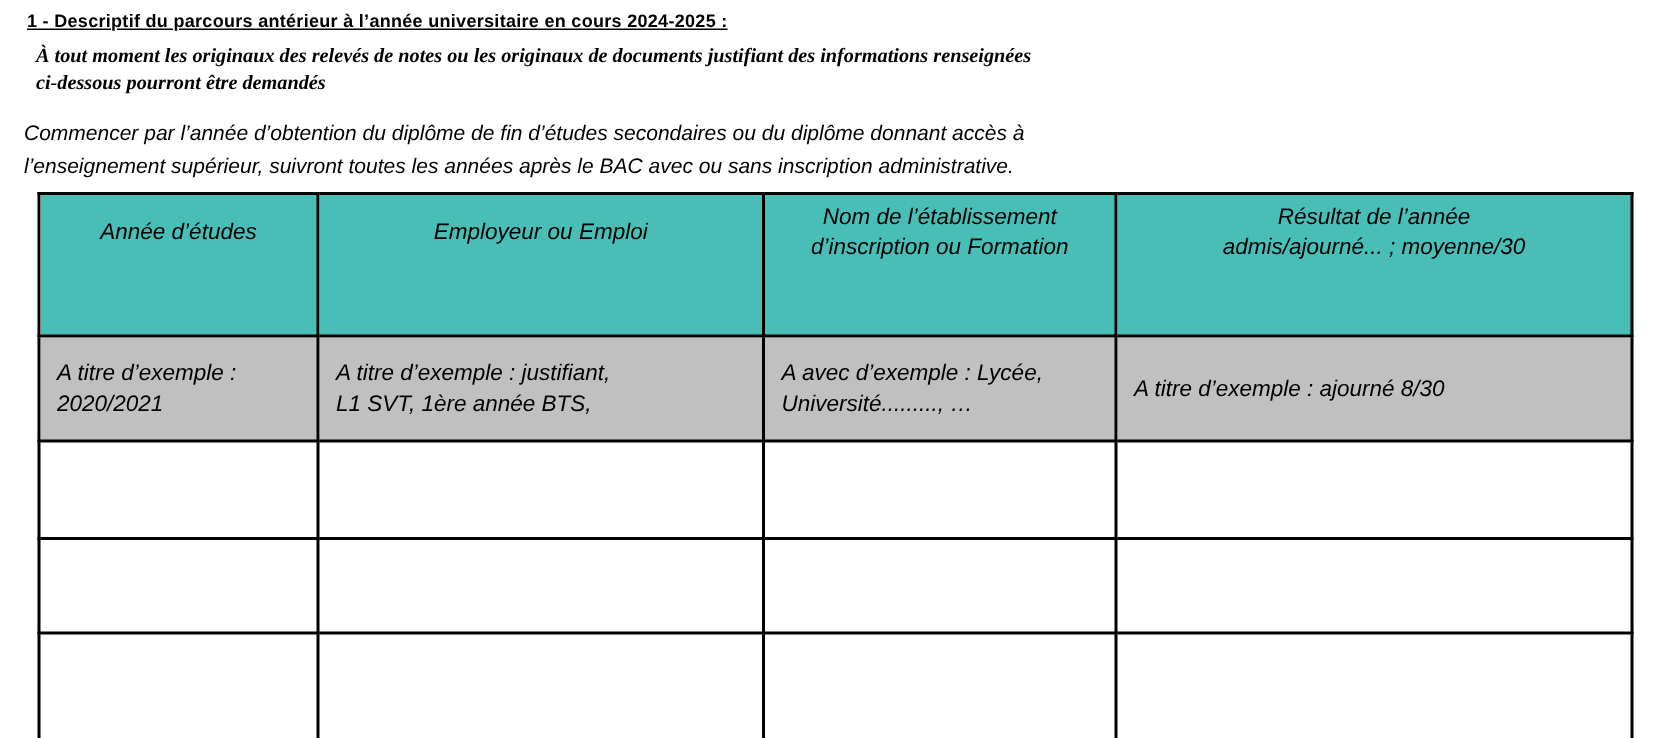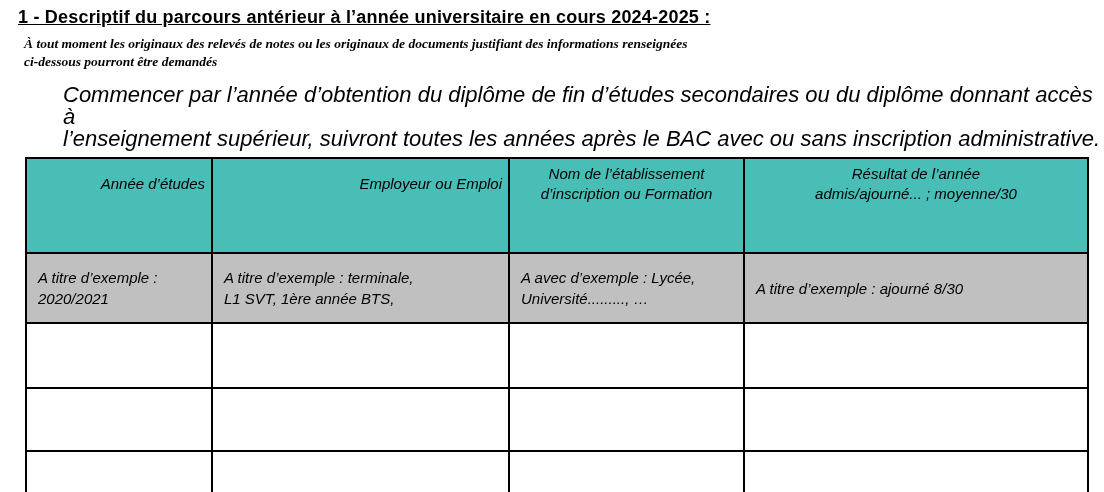--- a/index.html
+++ b/index.html
@@ -14,37 +14,37 @@
     font-family: "Liberation Sans", "DejaVu Sans", sans-serif;
     color: #000000;
   }
   .page {
     width: 1104px;
     height: 492px;
     position: relative;
   }
   .doc-title {
     margin: 7px 0 0 18px;
-    font-size: 18px;
+    font-size: 12px;
     font-weight: bold;
     text-decoration: underline;
     letter-spacing: 0.2px;
   }
   .originals-note {
     margin: 7px 0 0 24px;
     font-size: 13.5px;
     font-weight: bold;
     font-style: italic;
     line-height: 18px;
     white-space: pre-line;
     font-family: Liberation Serif, serif;
   }
   .intro-instruction {
-    margin: 13px 0 0 63px;
-    font-size: 22px;
+    margin: 13px 0 0 16px;
+    font-size: 14px;
     font-style: italic;
     line-height: 22px;
     white-space: pre-line;
   }
   table.parcours-table {
     border-collapse: collapse;
     table-layout: fixed;
     margin: 7px 0 0 25px;
     width: 1062px;
   }
@@ -64,21 +64,20 @@
     background: #48BEB7;
     font-weight: normal;
     text-align: center;
     vertical-align: top;
     height: 78px;
     padding: 5px 6px 0 6px;
     line-height: 20px;
   }
   tr.header-row th.single-line {
     padding-top: 15px;
-    text-align: right;
   }
   tr.example-row td {
     background: #C0C0C0;
     vertical-align: middle;
     height: 64px;
     padding: 2px 8px 2px 11px;
     line-height: 21px;
   }
   tr.empty-row td {
     background: #ffffff;
@@ -113,21 +112,21 @@
         <th class="single-line">Employeur ou Emploi</th>
         <th>Nom de l’établissement
 d’inscription ou Formation</th>
         <th>Résultat de l’année
 admis/ajourné... ; moyenne/30</th>
       </tr>
 
       <tr class="example-row">
         <td>A titre d’exemple :
 2020/2021</td>
-        <td>A titre d’exemple : terminale,
+        <td>A titre d’exemple : justifiant,
 L1 SVT, 1ère année BTS,</td>
         <td>A avec d’exemple : Lycée,
 Université........., …</td>
         <td>A titre d’exemple : ajourné 8/30</td>
       </tr>
 
       <tr class="empty-row empty-row-1">
         <td></td>
         <td></td>
         <td></td>

